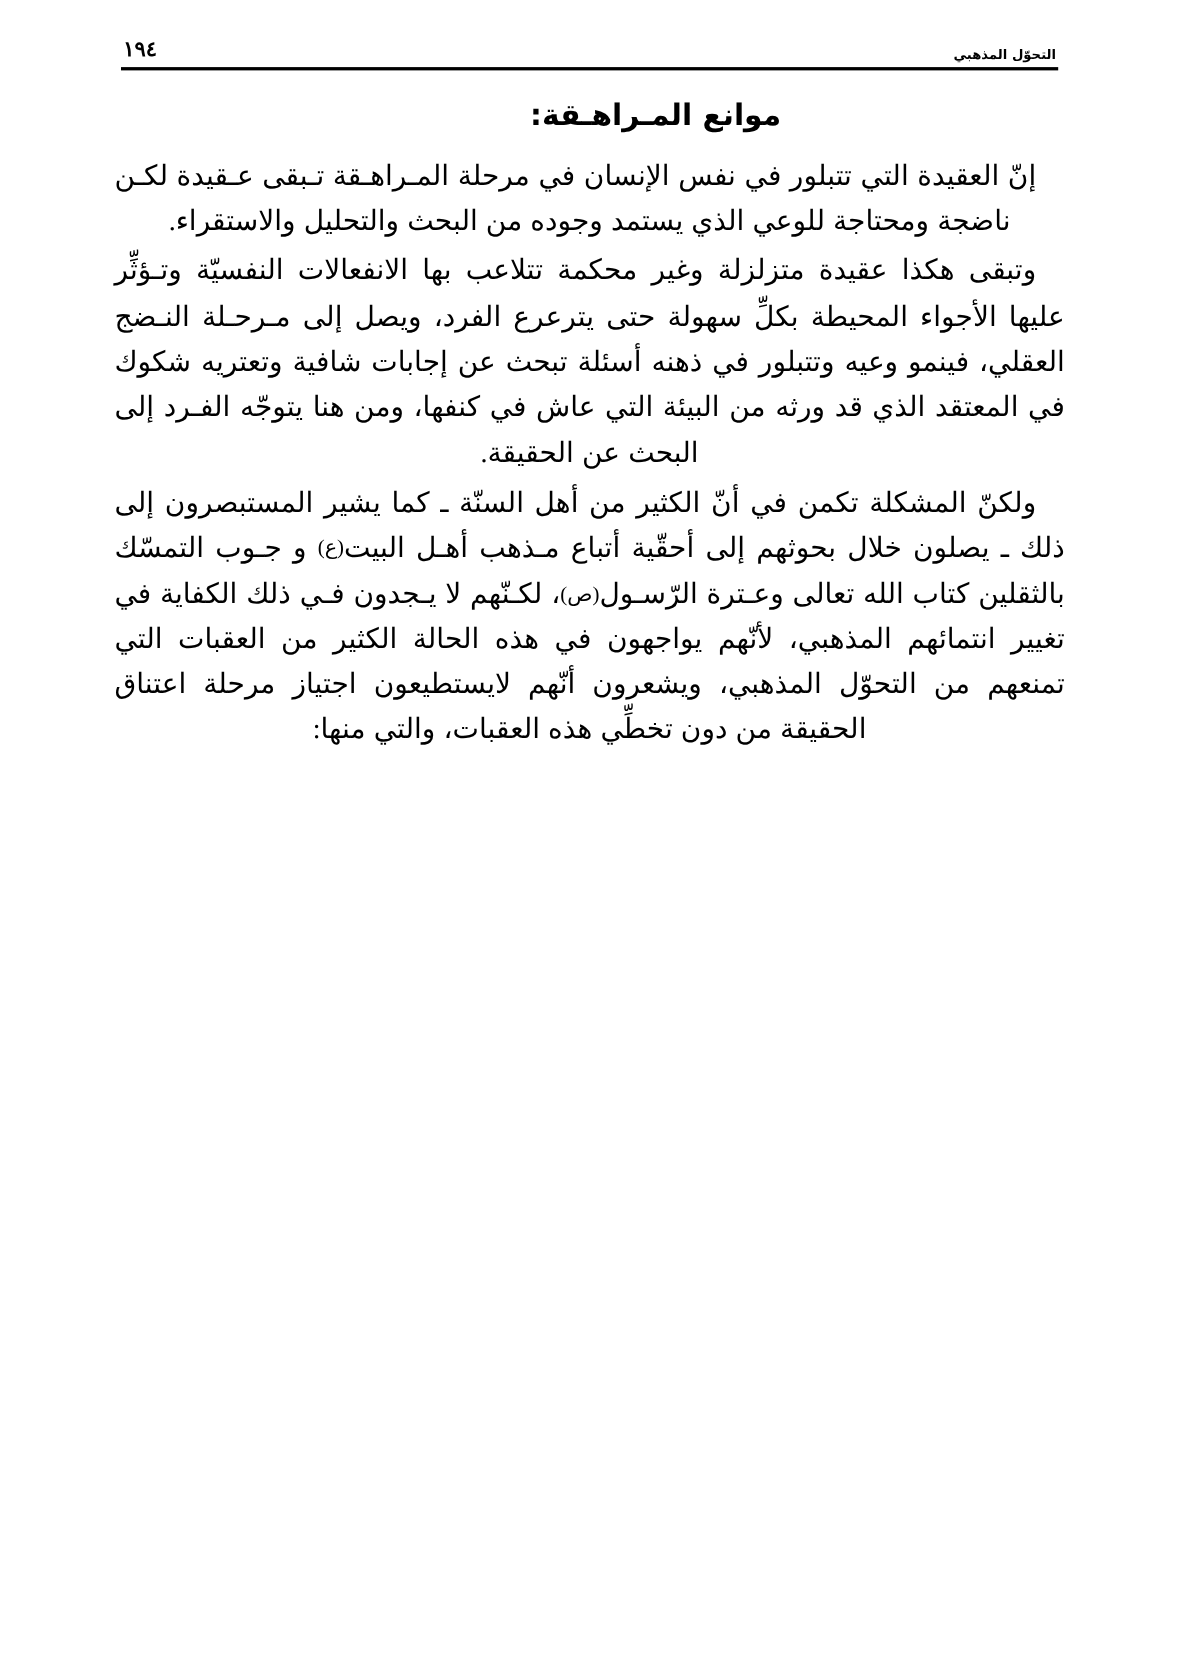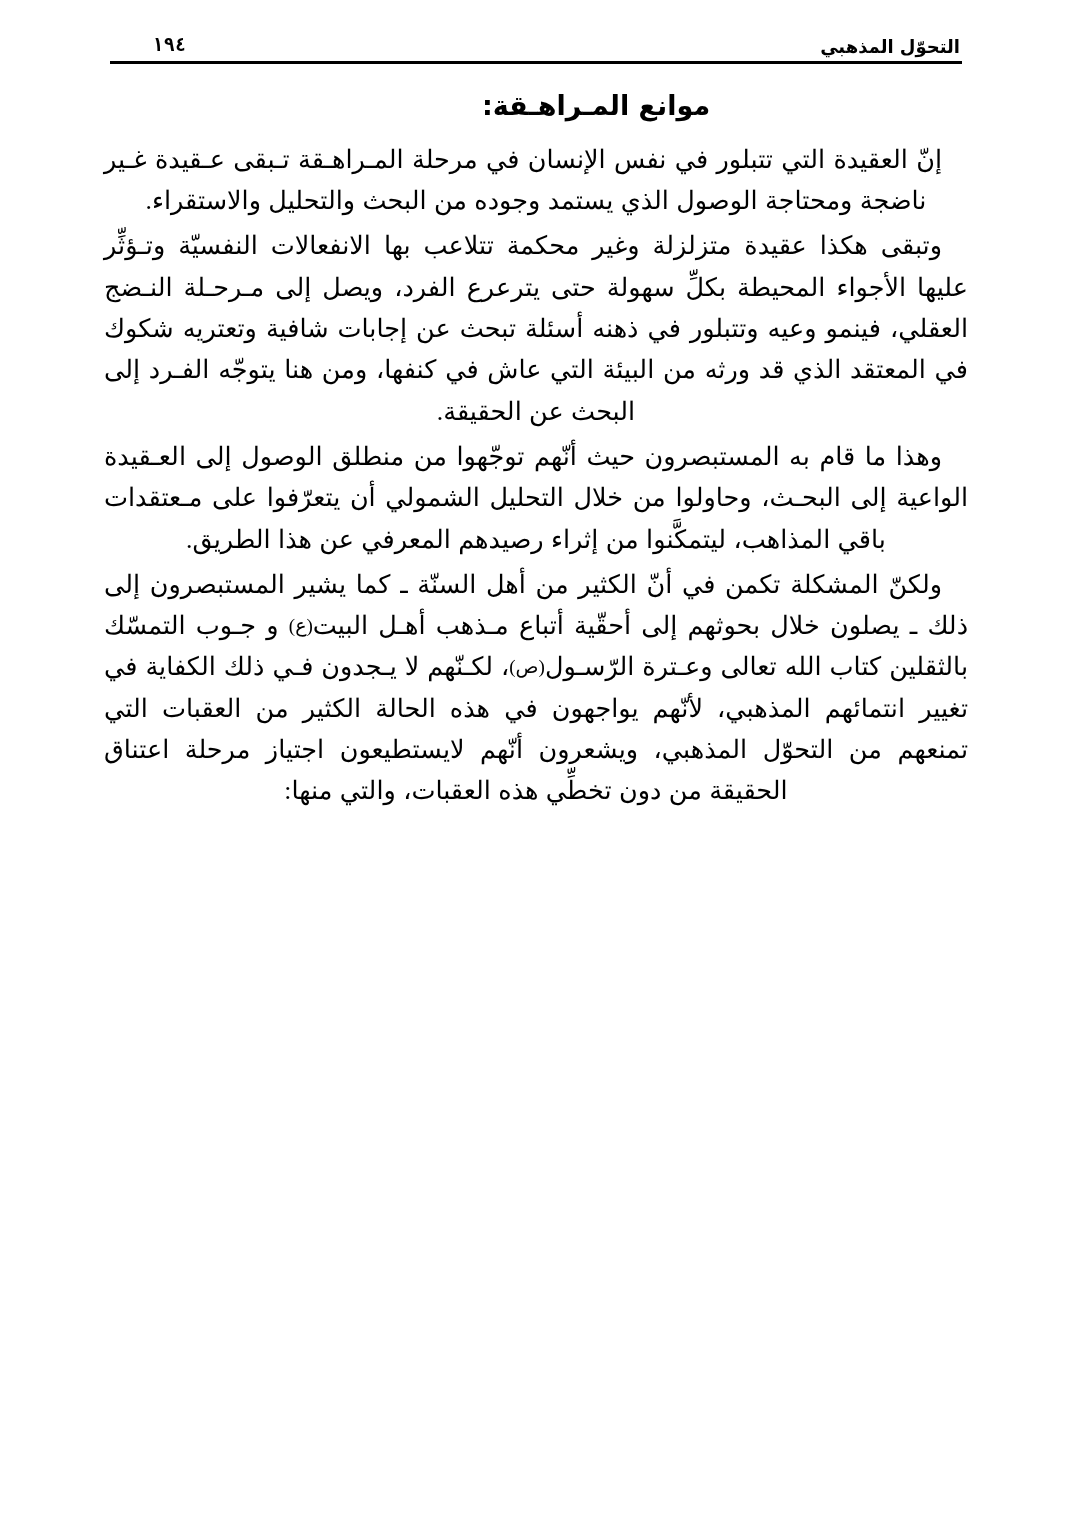--- a/index.html
+++ b/index.html
@@ -28,31 +28,30 @@
   .header {
     direction: rtl;
     display: flex;
     align-items: flex-end;
     justify-content: space-between;
     padding: 0 8px 2px 8px;
     margin-bottom: 2px;
   }
   .header-title {
     font-family: "DejaVu Sans", "Liberation Sans", sans-serif;
-    font-size: 18px;
+    font-size: 12px;
     font-weight: bold;
     letter-spacing: 0px;
     line-height: 1.1;
   }
   .header-page-number {
-    font-family: Liberation Mono, monospace;
+    font-family: Liberation Serif, serif;
     font-size: 19px;
     font-weight: bold;
     line-height: 1.1;
-    margin-left: 40px;
   }
   .header-rule {
     height: 3px;
     background: #000;
     margin: 0 6px 26px 6px;
   }
   
   .section-heading {
     direction: rtl;
     text-align: center;
@@ -96,19 +95,18 @@
 
   <div class="header">
     <span class="header-title">التحوّل المذهبي</span>
     <span class="header-page-number">١٩٤</span>
   </div>
   <div class="header-rule"></div>
 
   <h2 class="section-heading">موانع المـراهـقة:</h2>
 
   <div class="body-text">
-    <p class="indent">إنّ العقيدة التي تتبلور في نفس الإنسان في مرحلة المـراهـقة تـبقى عـقيدة غـير ناضجة ومحتاجة الوصول الذي يستمد وجوده من البحث والتحليل والاستقراء.</p>
+    <p class="indent">إنّ العقيدة التي تتبلور في نفس الإنسان في مرحلة المـراهـقة تـبقى عـقيدة لكـن ناضجة ومحتاجة للوعي الذي يستمد وجوده من البحث والتحليل والاستقراء.</p>
     <p class="indent">وتبقى هكذا عقيدة متزلزلة وغير محكمة تتلاعب بها الانفعالات النفسيّة وتـؤثِّر عليها الأجواء المحيطة بكلِّ سهولة حتى يترعرع الفرد، ويصل إلى مـرحـلة النـضج العقلي، فينمو وعيه وتتبلور في ذهنه أسئلة تبحث عن إجابات شافية وتعتريه شكوك في المعتقد الذي قد ورثه من البيئة التي عاش في كنفها، ومن هنا يتوجّه الفـرد إلى البحث عن الحقيقة.</p>
-    <p class="indent">وهذا ما قام به المستبصرون حيث أنّهم توجّهوا من منطلق الوصول إلى العـقيدة الواعية إلى البحـث، وحاولوا من خلال التحليل الشمولي أن يتعرّفوا على مـعتقدات باقي المذاهب، ليتمكَّنوا من إثراء رصيدهم المعرفي عن هذا الطريق.</p>
     <p class="indent">ولكنّ المشكلة تكمن في أنّ الكثير من أهل السنّة ـ كما يشير المستبصرون إلى ذلك ـ يصلون خلال بحوثهم إلى أحقّية أتباع مـذهب أهـل البيت<span class="honorific">(ع)</span> و جـوب التمسّك بالثقلين كتاب الله تعالى وعـترة الرّسـول<span class="honorific">(ص)</span>، لكـنّهم لا يـجدون فـي ذلك الكفاية في تغيير انتمائهم المذهبي، لأنّهم يواجهون في هذه الحالة الكثير من العقبات التي تمنعهم من التحوّل المذهبي، ويشعرون أنّهم لايستطيعون اجتياز مرحلة اعتناق الحقيقة من دون تخطِّي هذه العقبات، والتي منها:</p>
   </div>
 
 </div>
 
 </body></html>

